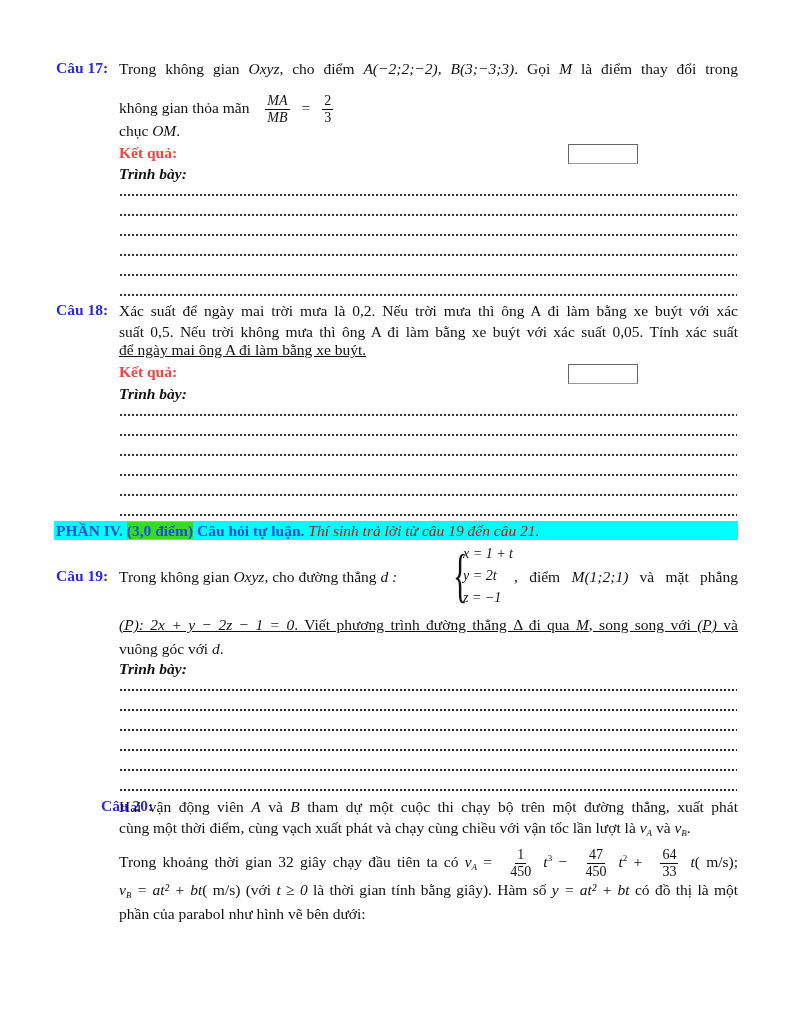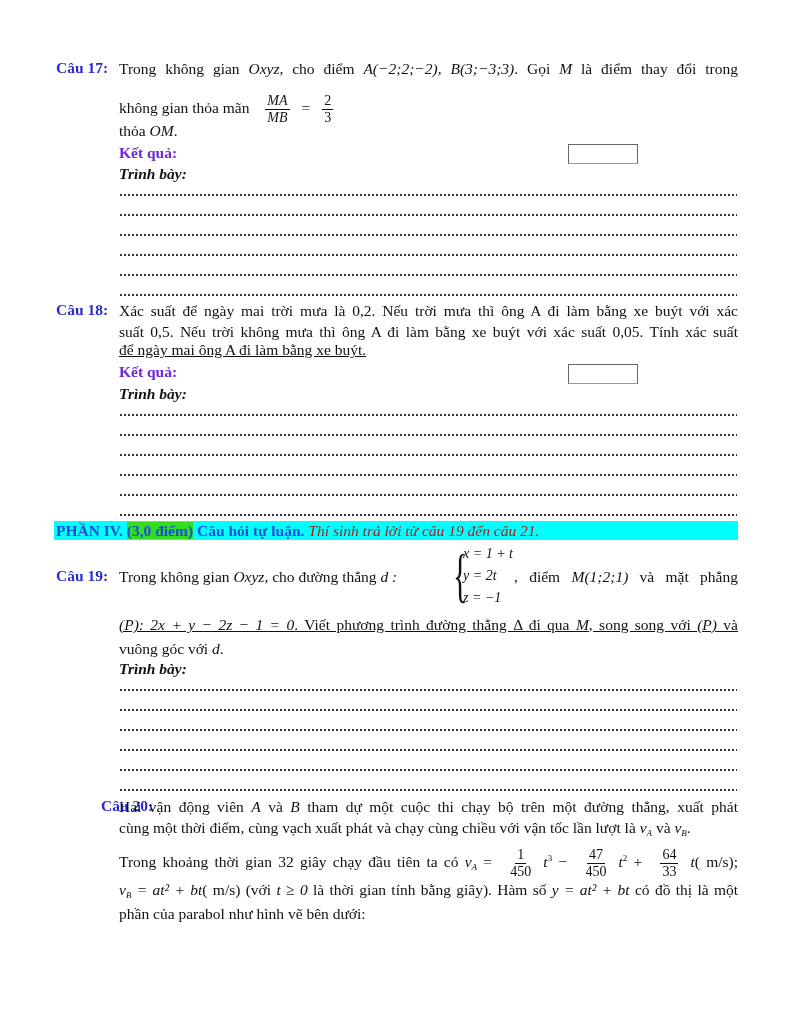--- a/index.html
+++ b/index.html
@@ -2,21 +2,21 @@
 <html><head>
 <meta charset="utf-8">
 <style>
   html, body { margin: 0; padding: 0; background: #ffffff; }
   body { width: 792px; height: 1024px; position: relative; overflow: hidden;
          font-family: "Liberation Serif", "DejaVu Serif", serif; color: #111; font-size: 15.5px; }
   .abs { position: absolute; }
   .q-label { color: #2b2bd6; font-weight: bold; white-space: nowrap; }
   .line { position: absolute; left: 119px; white-space: nowrap; line-height: 20px; }
   .just { text-align: justify; text-align-last: justify; width: 619px; }
-  .kq { color: #6d28d9; font-weight: bold; }
+  .kq { color: #ef4444; font-weight: bold; }
   .tb { font-style: italic; font-weight: bold; }
   .ans-box { position: absolute; width: 68px; height: 18px; border: 1px solid #666; border-bottom-color: #999; background: #fff; }
   .dots { position: absolute; left: 119px; width: 618px; height: 2px;
           background-image: radial-gradient(circle, #333 0.8px, transparent 1px);
           background-size: 4px 2px; background-repeat: repeat-x; }
   .banner { position: absolute; left: 54px; top: 521px; width: 684px; height: 19px; background: #00ffff; }
   .banner-text { position: absolute; left: 56px; top: 521px; line-height: 19px; white-space: nowrap; }
   .red { color: #1d4ed8; font-weight: bold; }
   .green-hl { background: #33dd22; }
   .italic-red { color: #b21818; font-style: italic; }
@@ -38,21 +38,21 @@
 <div class="line" style="top:90px; line-height:36px;">
   <span>không gian thỏa mãn </span><span class="frac m">
       <span class="num">MA</span>
       <span>MB</span>
     </span><span>=</span><span class="frac">
       <span class="num">2</span>
       <span>3</span>
     </span>
 </div>
 <div class="line" style="top:121px;">
-  <span>thỏa </span><span class="m">OM</span><span>.</span>
+  <span>chục </span><span class="m">OM</span><span>.</span>
 </div>
 <div class="line kq" style="top:143px;">Kết quả:</div>
 <div class="ans-box" style="left:568px; top:144px;"></div>
 <div class="line tb" style="top:164px;">Trình bày:</div>
 <div class="dots" style="top:194px;"></div>
 <div class="dots" style="top:214px;"></div>
 <div class="dots" style="top:234px;"></div>
 <div class="dots" style="top:254px;"></div>
 <div class="dots" style="top:274px;"></div>
 <div class="dots" style="top:294px;"></div>

